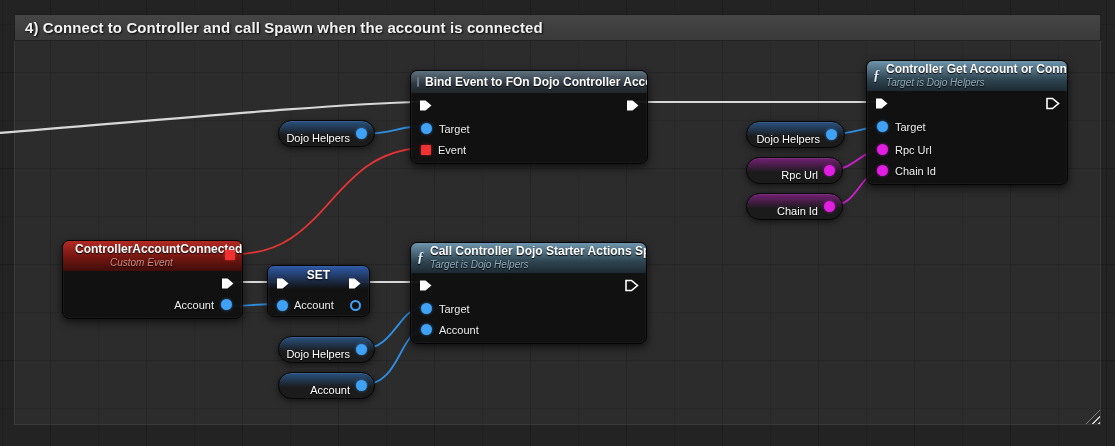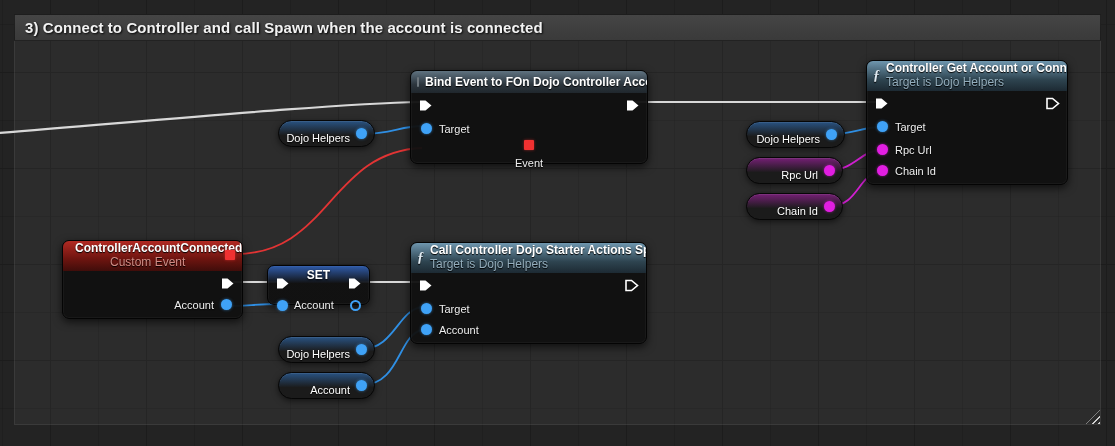--- a/index.html
+++ b/index.html
@@ -58,21 +58,21 @@
     display:flex; align-items:center; gap:6px;
     padding:0 8px 0 6px; border-radius:6px 6px 0 0; overflow:hidden;
   }
   .hdr-1line { height:22px; }
   .hdr-2line { height:30px; }
   .hdr-fn   { background:linear-gradient(to bottom,#6f96ae,#2e4450 62%,#1d2a33); }
   .hdr-bind { background:linear-gradient(to bottom,#5f7280,#2c353d 62%,#20272d); }
   .hdr-event{ background:linear-gradient(to bottom,#b12a23,#701510 58%,#400d0a); }
   .hdr-col { display:flex; flex-direction:column; justify-content:center; line-height:1.15; }
   .node-title { font-size:12px; font-weight:bold; color:#fff; text-shadow:0 1px 1px #000; white-space:nowrap; }
-  .node-sub { font-size:12px; color:#93adbc; text-shadow:0 1px 1px #000; white-space:nowrap; }
+  .node-sub { font-size:10px; font-style:italic; color:#93adbc; text-shadow:0 1px 1px #000; white-space:nowrap; }
   .node-sub-event { color:#d08b84;margin-left:35px; }
 
   .f-icon { font-family:"Liberation Serif", serif; font-style:italic; font-weight:bold;
             font-size:14px; color:#dfeaf2; text-shadow:0 1px 1px #000; }
   .bind-icon { width:12px; height:10px; background:#aab4bc; border:1px solid #6e777e;
                box-shadow:inset 0 0 0 1.5px #3a4046; border-radius:1px; }
   .ce-icon { width:9px; height:9px; background:#fff; transform:rotate(45deg);
              box-shadow:inset 0 0 0 2px #8c1d17; border-radius:1px; }
 
   .row { height:23px; display:flex; align-items:center; gap:7px; padding:0 10px; font-size:11px;text-align:right; }
@@ -85,21 +85,21 @@
   .pin-magenta { background:#e21ee2; box-shadow:0 0 3px rgba(226,30,226,0.6); }
   .pin-hollow-blue { width:11px; height:11px; border-radius:50%; background:transparent;
                      border:2.5px solid #3fa2f7; flex:0 0 auto; }
   .pin-square-red { width:10px; height:10px; background:#f03131; border-radius:1px;
                     box-shadow:0 0 3px rgba(240,49,49,0.6); flex:0 0 auto; }
   .exec-svg { display:block; flex:0 0 auto; }
 
   .delegate-pin { position:absolute; right:7px; top:9px; }
 
   
-  .node-set { width:103px; height:40px;
+  .node-set { width:103px; height:52px;
     background:linear-gradient(to bottom, rgba(52,104,196,0.85), rgba(20,20,20,0.2) 46%), rgba(17,17,17,0.96); }
   .set-title { position:absolute; left:0; right:0; top:2px; text-align:center;
                font-size:12px; font-weight:bold; color:#fff; text-shadow:0 1px 2px #000; }
   .abs { position:absolute; }
 
   
   .pill {
     position:absolute; height:27px; border-radius:14px;
     border:1px solid #060606;
     box-shadow:0 2px 6px rgba(0,0,0,0.55), inset 0 1px 0 rgba(255,255,255,0.08);
@@ -111,21 +111,21 @@
   .pill-magenta { background:linear-gradient(to bottom, rgba(206,36,206,0.5), rgba(27,27,27,0) 58%), #1b1b1b; }
   .pill-label { text-shadow:0 1px 1px #000; white-space:nowrap;margin-top:8px; }
 </style>
 </head>
 <body>
 
 <div class="canvas">
 
   <div class="comment-body"></div>
   <div class="comment-header">
-    <span class="comment-title">3) Connect to Controller and call Spawn when the account is connected</span>
+    <span class="comment-title">4) Connect to Controller and call Spawn when the account is connected</span>
   </div>
 
   <svg class="wires">
     <path class="wire-exec" d="M -2,133 C 160,120 330,104 421,102"></path>
     <path class="wire-exec" d="M 633,102 L 877,102"></path>
     <path class="wire-red" d="M 231,254 C 330,257 328,152 422,148"></path>
     <path class="wire-blue" d="M 362,134 C 392,134 400,126 422,126"></path>
     <path class="wire-blue" d="M 832,134 C 854,134 860,128 879,127"></path>
     <path class="wire-magenta" d="M 830,170 C 854,170 860,152 879,150"></path>
     <path class="wire-magenta" d="M 830,206 C 858,206 858,175 879,172"></path>
@@ -146,21 +146,21 @@
           <path d="M2 1.5h5.5L13.5 6.5 7.5 11.5H2z" fill="#fff"></path>
         </svg>
       <svg class="exec-svg" width="15" height="13">
           <path d="M2 1.5h5.5L13.5 6.5 7.5 11.5H2z" fill="#fff"></path>
         </svg>
     </div>
     <div class="row">
       <span class="pin-circle pin-blue"></span>
       <span class="pin-label">Target</span>
     </div>
-    <div class="row" style="padding-bottom:4px;flex-direction:column;">
+    <div class="row" style="padding-bottom:4px;">
       <span class="pin-square-red"></span>
       <span class="pin-label">Event</span>
     </div>
   </div>
 
   <div class="node" style="left:866px; top:60px; width:202px;">
     <div class="hdr hdr-2line hdr-fn">
       <span class="f-icon">ƒ</span>
       <div class="hdr-col">
         <span class="node-title">Controller Get Account or Connect</span>

